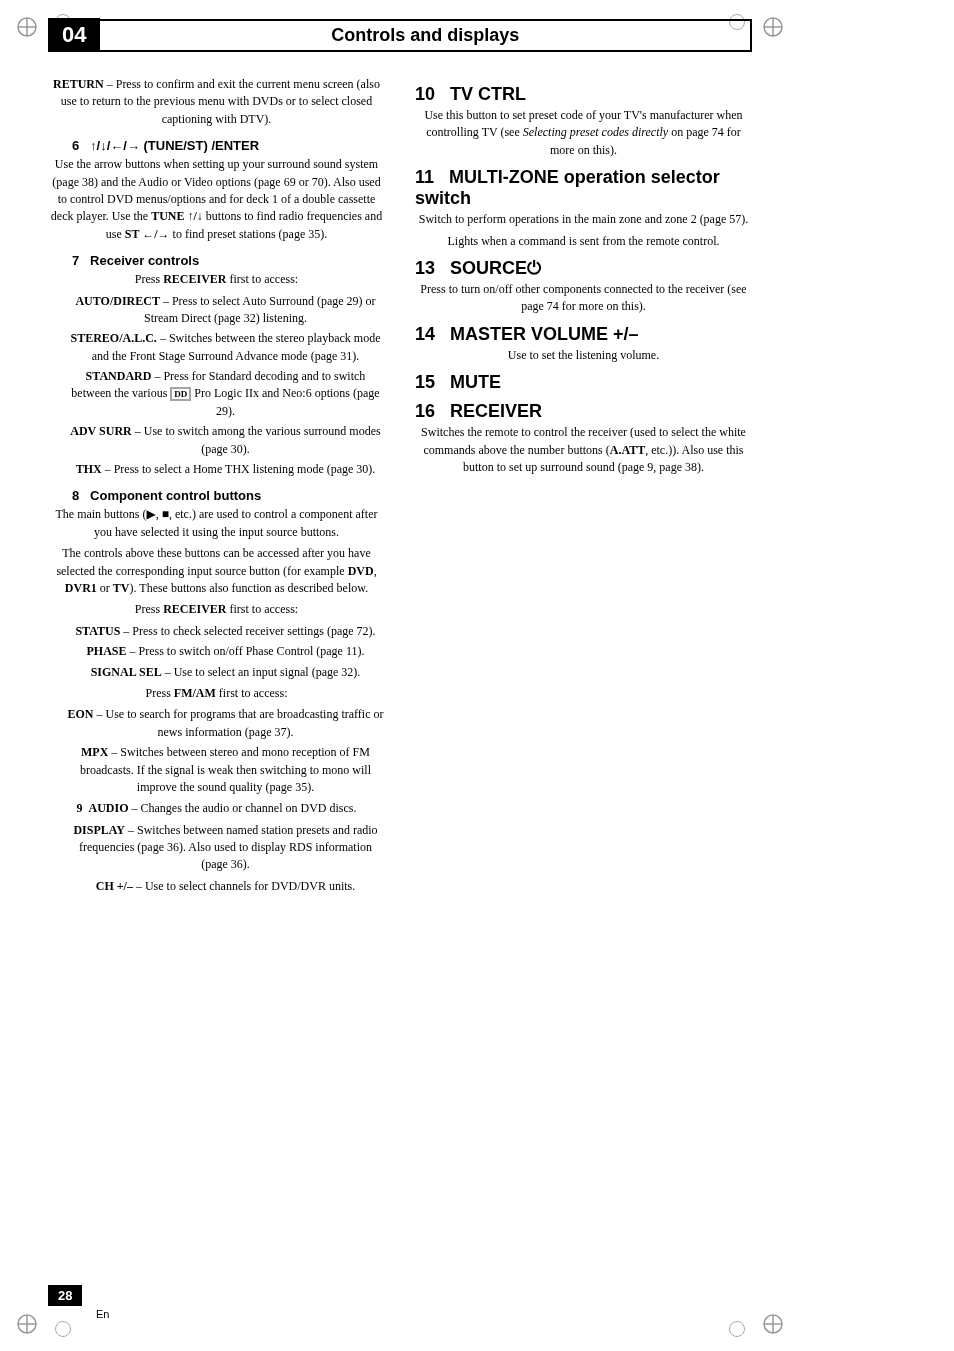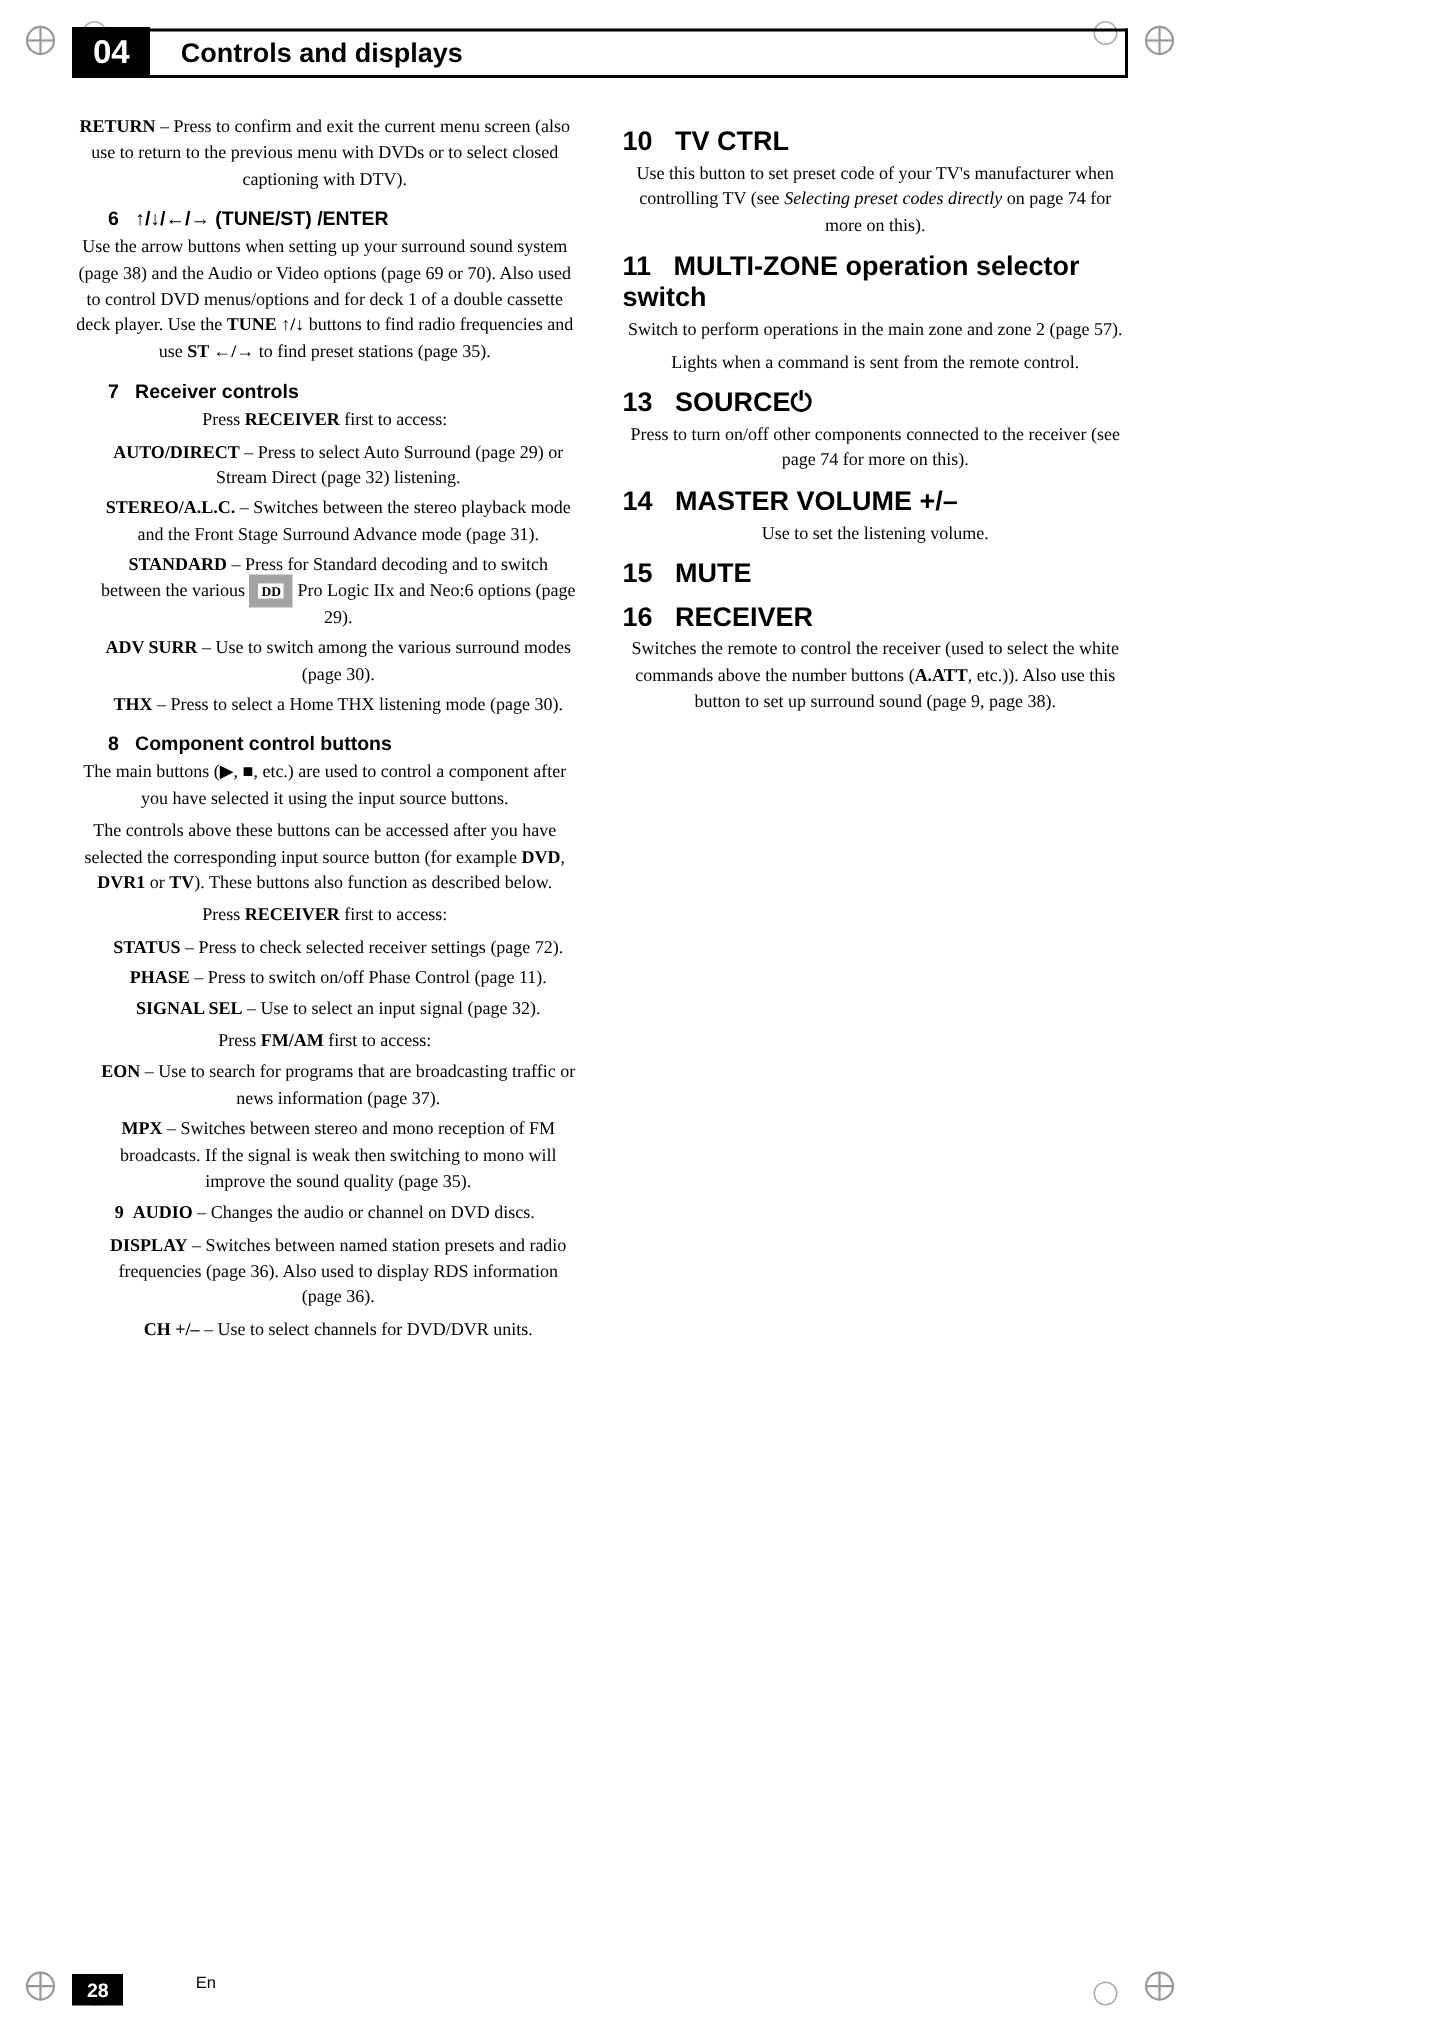--- a/index.html
+++ b/index.html
@@ -78,20 +78,21 @@
     }
 
     .chapter-title-box {
       border: 2px solid #000;
       border-left: none;
       padding: 4px 20px;
       font-family: Arial, sans-serif;
       font-weight: bold;
       font-size: 18px;
       flex: 1;
+      text-align: center;
     }
 
     
     .content-area {
       padding: 12px 48px 20px 48px;
       display: flex;
       gap: 30px;
     }
 
     .left-col {
@@ -136,23 +137,24 @@
       margin-bottom: 4px;
     }
 
     .indented p {
       margin-bottom: 3px;
     }
 
     
     .page-footer {
       position: absolute;
-      bottom: 12px;
+      bottom: 31px;
       left: 48px;
       display: flex;
+      flex-direction: column;
       align-items: flex-start;
     }
 
     .page-number-box {
       background: #000;
       color: #fff;
       font-family: Arial, sans-serif;
       font-weight: bold;
       font-size: 13px;
       padding: 3px 10px;
@@ -235,21 +237,21 @@
       </div>
       <p>
         Use the arrow buttons when setting up your surround sound system (page 38) and the Audio or Video options (page 69 or 70). Also used to control DVD menus/options and for deck 1 of a double cassette deck player. Use the <span class="inline-bold">TUNE ↑/↓</span> buttons to find radio frequencies and use <span class="inline-bold">ST ←/→</span> to find preset stations (page 35).
       </p>
 
       <div class="section-heading">7 &nbsp; Receiver controls</div>
       <p>Press <span class="inline-bold">RECEIVER</span> first to access:</p>
       <div class="indented">
         <p><span class="inline-bold">AUTO/DIRECT</span> – Press to select Auto Surround (page 29) or Stream Direct (page 32) listening.</p>
         <p><span class="inline-bold">STEREO/A.L.C.</span> – Switches between the stereo playback mode and the Front Stage Surround Advance mode (page 31).</p>
-        <p><span class="inline-bold">STANDARD</span> – Press for Standard decoding and to switch between the various <span style="font-size:9px;font-weight:bold;border:6px solid #a3a3a3;padding:0 2px;">DD</span> Pro Logic IIx and Neo:6 options (page 29).</p>
+        <p><span class="inline-bold">STANDARD</span> – Press for Standard decoding and to switch between the various <span style="font-size:9px;font-weight:bold;border:2px solid #a3a3a3;padding:0 2px;">DD</span> Pro Logic IIx and Neo:6 options (page 29).</p>
         <p><span class="inline-bold">ADV SURR</span> – Use to switch among the various surround modes (page 30).</p>
         <p><span class="inline-bold">THX</span> – Press to select a Home THX listening mode (page 30).</p>
       </div>
 
       <div class="section-heading">8 &nbsp; Component control buttons</div>
       <p>The main buttons (▶, ■, etc.) are used to control a component after you have selected it using the input source buttons.</p>
       <p>The controls above these buttons can be accessed after you have selected the corresponding input source button (for example <span class="inline-bold">DVD</span>, <span class="inline-bold">DVR1</span> or <span class="inline-bold">TV</span>). These buttons also function as described below.</p>
       <p>Press <span class="inline-bold">RECEIVER</span> first to access:</p>
       <div class="indented">
         <p><span class="inline-bold">STATUS</span> – Press to check selected receiver settings (page 72).</p>

